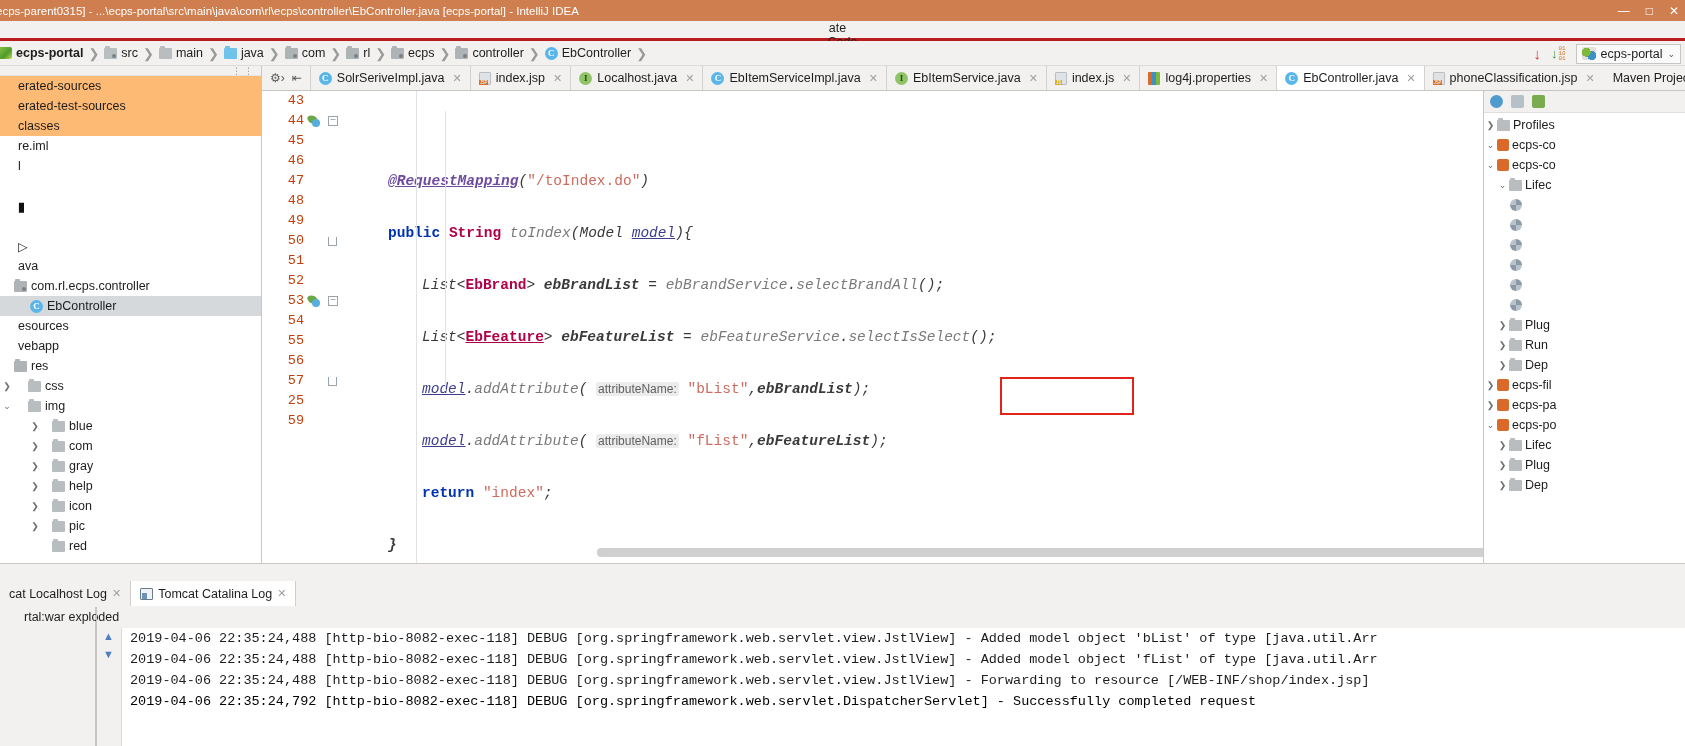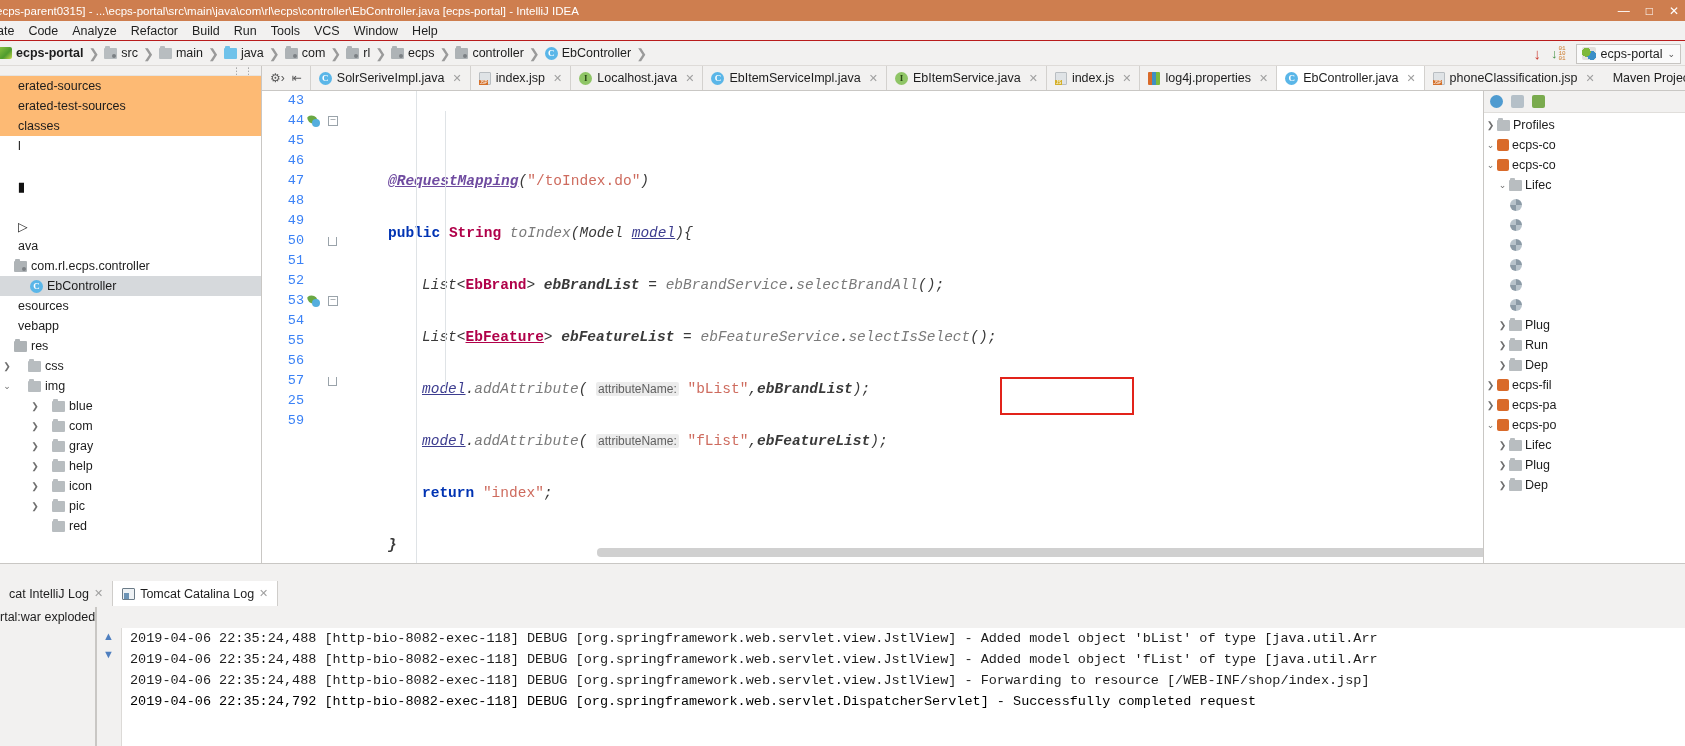--- a/index.html
+++ b/index.html
@@ -28,21 +28,22 @@
     display: flex; align-items: center; gap: 16px; color: #fff; font-size: 12px;
   }
   .wbtn { cursor: default; line-height: 1; }
 
   
   .menubar {
     position: absolute; left: 0; top: 21px; width: 1685px; height: 20px;
     background: #f2f1f0;
     display: flex; align-items: center;
     font-size: 12.5px; color: #1f1f1f;
-    border-bottom: 1px solid #b91c1c;
+    border-bottom: 3px solid #b91c1c;
+    flex-direction: column;
   }
   .menubar .mi { padding: 0 7px; white-space: nowrap; cursor: default; }
   .menubar .mi:first-child { margin-left: -10px; }
 
   
   .toolbar {
     position: absolute; left: 0; top: 41px; width: 1685px; height: 25px;
     background: #f2f1f0;
     display: flex; align-items: center;
     border-bottom: 1px solid #dedbd8;
@@ -177,21 +178,21 @@
   .editor {
     position: absolute; left: 262px; top: 91px; width: 1423px; height: 472px;
     background: #ffffff; overflow: hidden;
   }
   .gutter {
     position: absolute; left: 0; top: 0; width: 70px; height: 472px;
     background: #ffffff;
   }
   .gline {
     position: absolute; left: 0; width: 42px; text-align: right;
-    font-family: "Liberation Mono", monospace; font-size: 13.5px; color: #3b82f6;
+    font-family: "Liberation Mono", monospace; font-size: 13.5px; color: #c2410c;
     height: 20px; line-height: 20px;
   }
   .gmark { position: absolute; left: 46px; width: 22px; height: 20px; }
   .runmark {
     position: absolute; left: 0px; top: 4px; width: 12px; height: 12px;
   }
   .runmark .b1 { position:absolute; left:0; top:0; width:9px; height:9px; background:#6aa844; border-radius:2px 6px 2px 6px; transform:rotate(-20deg);}
   .runmark .b2 { position:absolute; left:4px; top:4px; width:8px; height:8px; background:#55aede; border-radius:50%;}
   .foldmark {
     position: absolute; left: 20px; top: 5px; width: 10px; height: 10px;
@@ -297,21 +298,21 @@
   .bp-tab .x { color:#a0a0a0; font-size:11px; }
   .logico {
     width:13px;height:12px;border:1px solid #6b7b87;background:#eef2f5;
     position:relative; border-radius:1px;
   }
   .logico:after{content:"";position:absolute;left:1px;top:4px;width:5px;height:6px;background:#6b93b5;}
   .bp-left {
     position:absolute; left:0; top:44px; width:96px; height:139px;
     background:#f2f1f0; border-right:1px solid #c9c7c4;
   }
-  .bp-leftrow { height:20px; display:flex; align-items:center; font-size:12.5px; white-space:nowrap; }
+  .bp-leftrow { height:20px; display:flex; align-items:center; font-size:12.5px; white-space:nowrap;padding-left:24px; }
   .bp-outhdr {
     position:absolute; left:96px; top:44px; width:1589px; height:21px;
     background:#c5cbdd; display:flex; align-items:center; padding-left:8px;
     font-size:12.5px; color:#1d1d1d;
   }
   .bp-console {
     position:absolute; left:96px; top:65px; width:1589px; height:118px;
     background:#ffffff; overflow:hidden;
   }
   .cnav {
@@ -426,20 +427,24 @@
           <span class="twig"></span>
           <span class="tlab">erated-sources</span>
         </div>
       <div class="trow hl">
           <span class="twig"></span>
           <span class="tlab">erated-test-sources</span>
         </div>
       <div class="trow hl">
           <span class="twig"></span>
           <span class="tlab">classes</span>
+        </div>
+      <div class="trow">
+          <span class="twig"></span>
+          <span class="tlab">re.iml</span>
         </div>
       <div class="trow">
           <span class="twig"></span>
           <span class="tlab">l</span>
         </div>
       <div class="tgap"></div>
       <div class="trow">
           <span class="twig"></span>
           <span class="tlab" style="font-weight:bold;color:#111;">▮</span>
         </div>
@@ -784,21 +789,21 @@
           <span class="lbl">Dep</span>
         </div>
     </div>
   </div>
 
   <div class="botpanel">
     <div class="bp-divider"></div>
 
     <div class="bp-tabsrow">
       <div class="bp-tab">
-        <span>cat IntelliJ Log</span>
+        <span>cat Localhost Log</span>
         <span class="x">✕</span>
       </div>
       <div class="bp-tab active">
         <span class="logico"></span>
         <span>Tomcat Catalina Log</span>
         <span class="x">✕</span>
       </div>
     </div>
 
     <div class="bp-left">

